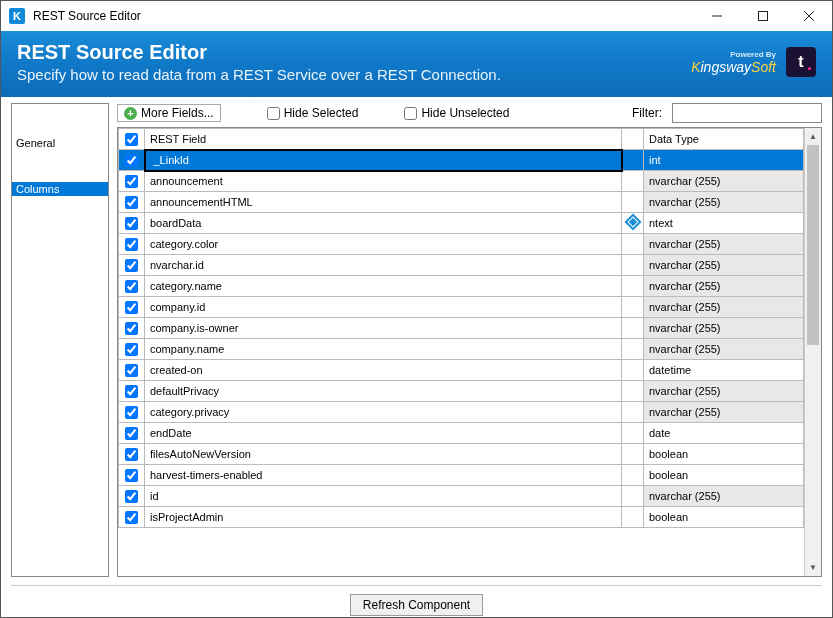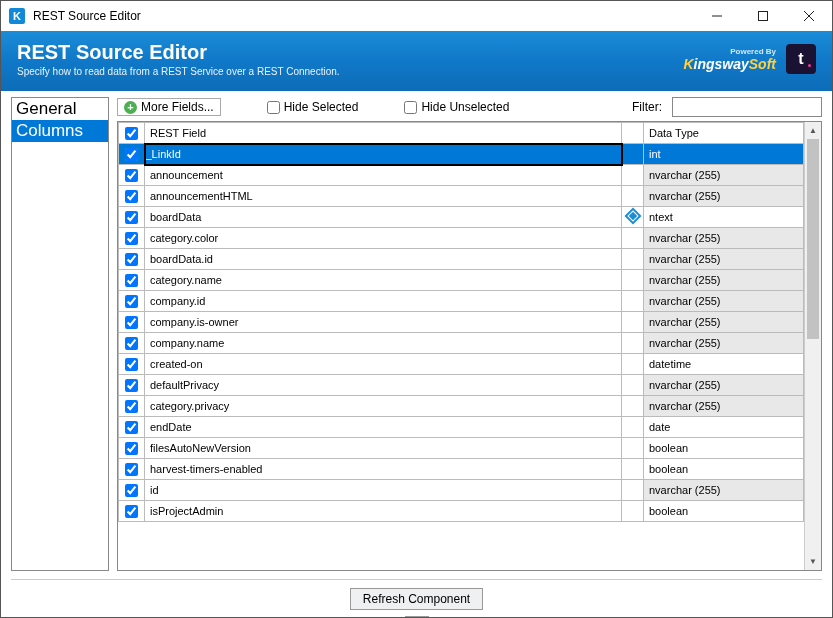--- a/index.html
+++ b/index.html
@@ -8,33 +8,33 @@
 .titlebar { height: 30px; display: flex; align-items: center; padding: 0 0 0 8px; background: #fff; }
 .titlebar .app-icon { width: 16px; height: 16px; background: #1089d8; border-radius: 2px; display: flex; align-items: center; justify-content: center; color: #fff; font-weight: bold; font-size: 11px; margin-right: 8px; }
 .titlebar .title { flex: 1; font-size: 12px; color: #000; }
 .titlebar .win-btns { display: flex; }
 .titlebar .win-btn { width: 46px; height: 30px; display: flex; align-items: center; justify-content: center; font-family: "Segoe MDL2 Assets", sans-serif; font-size: 10px; }
 .titlebar .win-btn svg { stroke: #222; }
 
 .header-band { background: linear-gradient(180deg, #1a8cd8 0%, #1078c8 50%, #0d6cb8 100%); color: #fff; padding: 10px 16px 14px; display: flex; align-items: center; position: relative; }
 .header-band .h-text { flex: 1; }
 .header-band h1 { font-size: 20px; font-weight: 600; margin-bottom: 2px; }
-.header-band p { font-size: 10px; color: #e8f4fc; }
+.header-band p { font-size: 15px; color: #e8f4fc; }
 .header-band .logos { display: flex; align-items: center; gap: 10px; }
 .header-band .logo-ks { font-size: 14px; font-style: italic; display: flex; flex-direction: column; align-items: flex-end; }
 .header-band .logo-ks .pb { font-size: 8px; color: #cfe9f9; font-style: normal; text-align: right; font-weight: bold; }
-.header-band .logo-ks .ks { font-weight: 700; color: #fff; margin-left: 12px; }
+.header-band .logo-ks .ks { font-weight: 400; color: #fff; margin-left: 12px; }
 .header-band .logo-ks .ks .accent { color: #ffd23f; }
 .header-band .logo-t { width: 30px; height: 30px; background: #1b1133; border-radius: 4px; display: flex; align-items: center; justify-content: center; color: #fff; font-weight: bold; font-size: 16px; position: relative; }
 .header-band .logo-t::after { content: ""; position: absolute; right: 5px; bottom: 7px; width: 3px; height: 3px; background: #ff2e9a; border-radius: 50%; }
 
 .main-area { display: flex; padding: 6px 10px 0 10px; height: 480px; }
 
 .side-tabs { width: 98px; border: 1px solid #888; background: #fff; }
-.side-tabs .tab { padding: 1px 4px; font-size: 17px; }
+.side-tabs .tab { padding: 1px 4px; font-size: 11px; margin-top: 32px; }
 .side-tabs .tab.selected { background: #0078d7; color: #fff; }
 
 .right-pane { flex: 1; margin-left: 8px; display: flex; flex-direction: column; }
 
 .toolbar { display: flex; align-items: center; gap: 10px; padding-bottom: 4px; }
 .toolbar .more-fields { display: flex; align-items: center; gap: 4px; border: 1px solid #aaa; padding: 1px 6px; background: #fff; }
 .toolbar .more-fields .plus { width: 13px; height: 13px; border-radius: 50%; background: #4caf50; color: #fff; display: flex; align-items: center; justify-content: center; font-size: 11px; font-weight: bold; line-height: 1; }
 .toolbar label.cb { display: flex; align-items: center; gap: 4px; font-size: 12px; padding-left: 36px; }
 .toolbar label.cb input { width: 13px; height: 13px; }
 .toolbar .spacer { flex: 1; }
@@ -47,21 +47,21 @@
 table.grid th, table.grid td { border: 1px solid #bbb; font-size: 11px; text-align: left; padding: 2px 5px; height: 21px; white-space: nowrap; overflow: hidden; }
 table.grid th { background: #fff; font-weight: normal; }
 col.ck { width: 26px; }
 col.fld { width: auto; }
 col.icn { width: 22px; }
 col.typ { width: 160px; }
 .ck-cell { text-align: center !important; padding: 0 !important; }
 .ck-cell input { width: 13px; height: 13px; vertical-align: middle; }
 td.type-shaded { background: #e8e8e8; }
 tr.selected td { background: #0078d7 !important; color: #fff; }
-tr.selected td.field-cell { border: 2px solid #000; padding: 1px 0; }
+tr.selected td.field-cell { border: 2px solid #000; padding: 1px 8px; }
 .icon-cell { text-align: center !important; padding: 0 !important; }
 .diamond { display: inline-block; width: 12px; height: 12px; background: #1a8cd8; transform: rotate(45deg); position: relative; }
 .diamond::after { content: ""; position: absolute; inset: 2px; border: 1px solid #fff; }
 
 .scrollbar-v { width: 17px; background: #f0f0f0; border-left: 1px solid #ccc; position: relative; }
 .scrollbar-v .arrow { height: 17px; display: flex; align-items: center; justify-content: center; font-size: 8px; color: #555; }
 .scrollbar-v .thumb { position: absolute; left: 2px; right: 2px; top: 17px; height: 200px; background: #c2c2c2; }
 
 .divider { border-top: 1px solid #ccc; margin: 8px 10px 0; }
 
@@ -179,21 +179,21 @@
                 <td>ntext</td>
               </tr>
               <tr>
                 <td class="ck-cell"><input type="checkbox" checked="" style=""></td>
                 <td class="field-cell">category.color</td>
                 <td class="icon-cell"></td>
                 <td class="type-shaded">nvarchar (255)</td>
               </tr>
               <tr>
                 <td class="ck-cell"><input type="checkbox" checked="" style=""></td>
-                <td class="field-cell">boardData.id</td>
+                <td class="field-cell">nvarchar.id</td>
                 <td class="icon-cell"></td>
                 <td class="type-shaded">nvarchar (255)</td>
               </tr>
               <tr>
                 <td class="ck-cell"><input type="checkbox" checked="" style=""></td>
                 <td class="field-cell">category.name</td>
                 <td class="icon-cell"></td>
                 <td class="type-shaded">nvarchar (255)</td>
               </tr>
               <tr>

